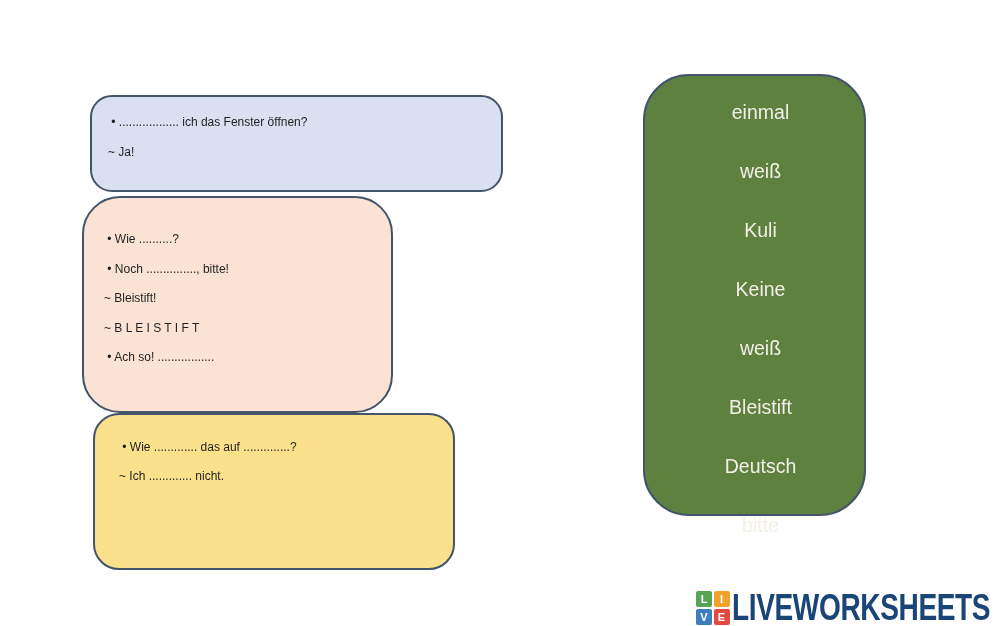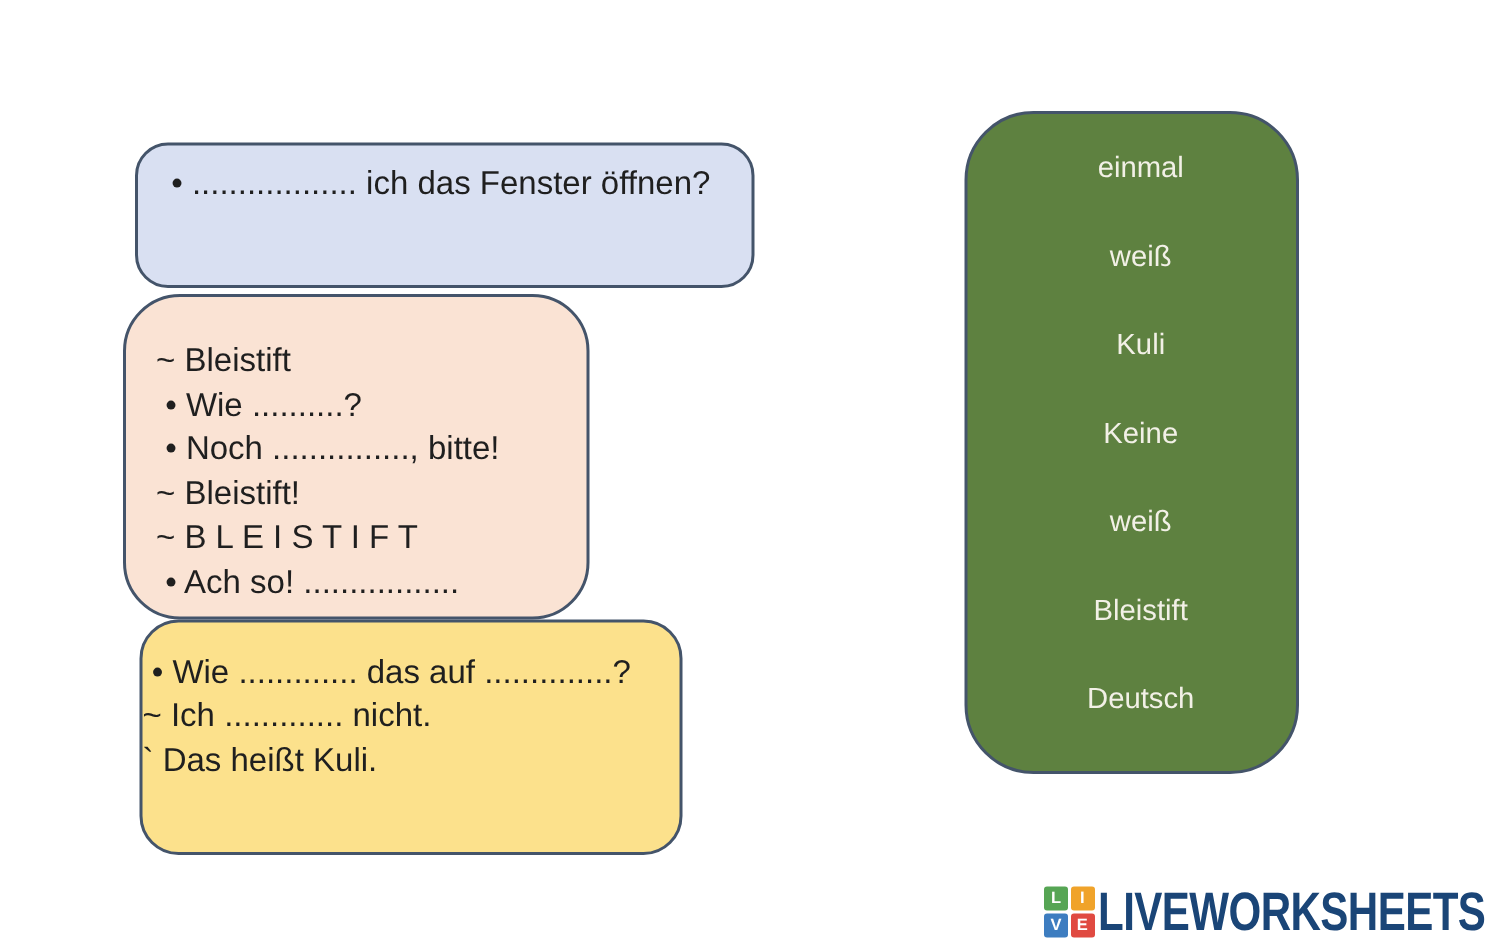--- a/index.html
+++ b/index.html
@@ -9,21 +9,21 @@
     position: relative;
     background: #ffffff;
     font-family: "Liberation Sans", sans-serif;
     overflow: hidden;
   }
   .dialogue-box {
     position: absolute;
     box-sizing: border-box;
     border: 2.5px solid #44546A;
     color: #1f1f1f;
-    font-size: 22px;
+    font-size: 12px;
   }
   .dialogue-line {
     white-space: pre;
   }
   #blue-box {
     left: 90px; top: 95px;
     width: 413px; height: 97px;
     border-radius: 22px;
     padding: 10px 16px;
     line-height: 30px;
@@ -32,21 +32,21 @@
     left: 82px; top: 196px;
     width: 311px; height: 217px;
     border-radius: 38px;
     padding: 27px 20px;
     line-height: 29.5px;
   }
   #yellow-box {
     left: 93px; top: 413px;
     width: 362px; height: 157px;
     border-radius: 26px;
-    padding: 18px 0;
+    padding: 18px 24px;
     line-height: 29.4px;
   }
   #word-bank {
     position: absolute;
     left: 643px; top: 74px;
     width: 223px; height: 442px;
     box-sizing: border-box;
     border: 2.5px solid #44546A;
     border-radius: 46px;
     color: #F2F0E6;
@@ -90,45 +90,45 @@
     transform: scaleX(0.78);
     transform-origin: left center;
     white-space: nowrap;
   }
 </style>
 </head>
 <body>
 
 <div class="dialogue-box" id="blue-box" style="background: rgb(217, 224, 242);">
   <div class="dialogue-line"> • .................. ich das Fenster öffnen?</div>
+  <div class="dialogue-line">~ Ja!</div>
 </div>
 
 <div class="dialogue-box" id="peach-box" style="background: rgb(250, 227, 212);">
-  <div class="dialogue-line">~ Bleistift</div>
   <div class="dialogue-line"> • Wie ..........?</div>
   <div class="dialogue-line"> • Noch ..............., bitte!</div>
   <div class="dialogue-line">~ Bleistift!</div>
   <div class="dialogue-line">~ B L E I S T I F T</div>
   <div class="dialogue-line"> • Ach so! .................</div>
 </div>
 
 <div class="dialogue-box" id="yellow-box" style="background: rgb(252, 225, 140);">
   <div class="dialogue-line"> • Wie ............. das auf ..............?</div>
   <div class="dialogue-line">~ Ich ............. nicht.</div>
-  <div class="dialogue-line">` Das heißt Kuli.</div>
 </div>
 
 <div id="word-bank" style="background: rgb(94, 129, 64);">
   <div class="word-item">einmal</div>
   <div class="word-item">weiß</div>
   <div class="word-item">Kuli</div>
   <div class="word-item">Keine</div>
   <div class="word-item">weiß</div>
   <div class="word-item">Bleistift</div>
   <div class="word-item">Deutsch</div>
+  <div class="word-item">bitte</div>
 </div>
 
 <div id="logo">
   <div id="logo-icon">
     <span class="logo-tile" style="background: rgb(86, 165, 84);">L</span>
     <span class="logo-tile" style="background: rgb(240, 163, 42);">I</span>
     <span class="logo-tile" style="background: rgb(61, 125, 192);">V</span>
     <span class="logo-tile" style="background: rgb(224, 74, 65);">E</span>
   </div>
   <div id="logo-text">LIVEWORKSHEETS</div>

